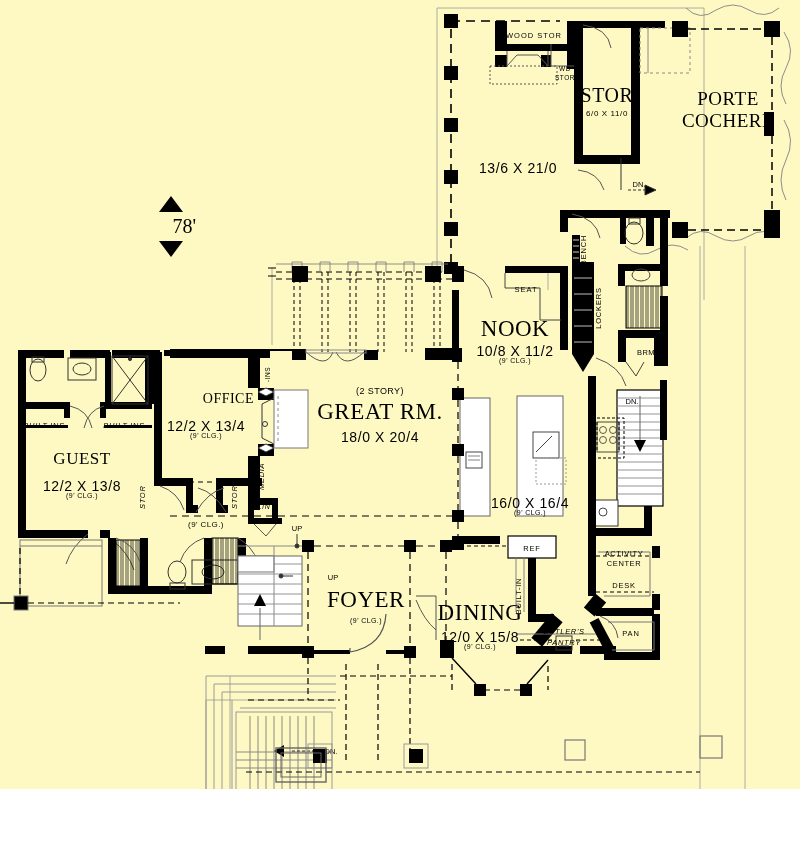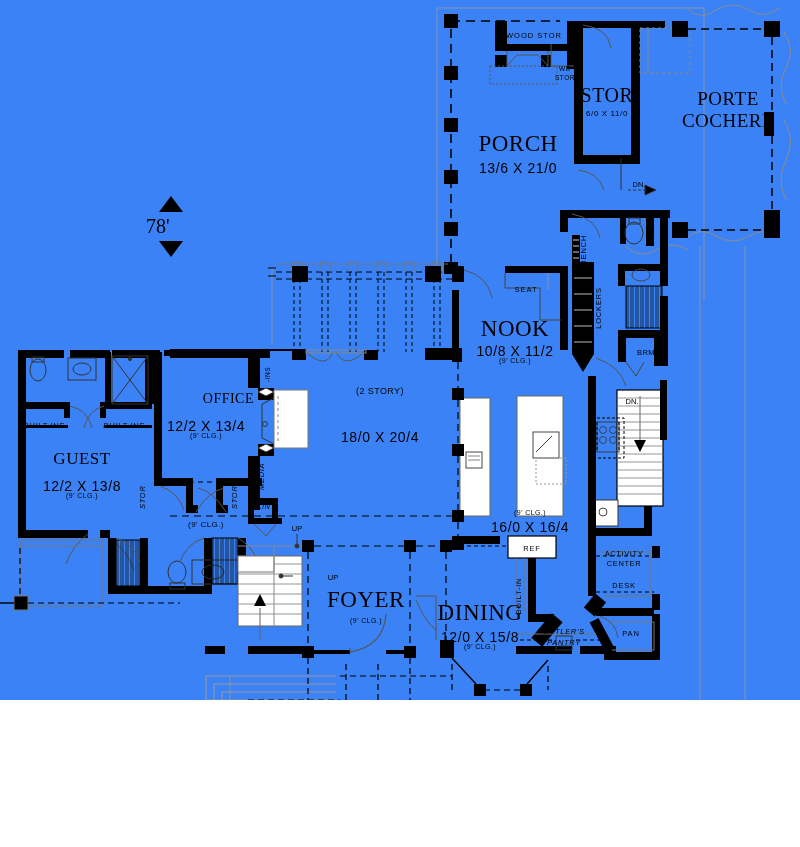--- a/index.html
+++ b/index.html
@@ -1,17 +1,17 @@
 <!DOCTYPE html>
 <html><head>
 <meta charset="utf-8">
 <style>
   html,body{margin:0;padding:0;background:#ffffff;}
   body{width:800px;height:847px;font-family:"Liberation Serif",serif;color:#000;}
-  #plan{position:relative;width:800px;height:700px;overflow:hidden;background:#3b82f6;}
+  #plan{position:relative;width:800px;height:789px;overflow:hidden;background:#fef9c3;}
   svg{position:absolute;left:0;top:0;}
   .lbl{position:absolute;text-align:center;white-space:nowrap;line-height:1;}
   .rm-name{font-family:"Liberation Serif",serif;font-weight:400;letter-spacing:.5px;}
   .rm-dim{font-family:"Liberation Sans",sans-serif;font-size:14px;letter-spacing:.6px;}
   .rm-clg{font-family:Liberation Sans, sans-serif;font-size:7px;letter-spacing:.4px;}
   .tag{font-family:"Liberation Sans",sans-serif;font-size:7.5px;letter-spacing:.7px;font-style:italic;}
   .tag-sm{font-family:"Liberation Sans",sans-serif;font-size:6.5px;letter-spacing:.5px;}
   .vert{writing-mode:vertical-rl;transform:rotate(180deg);}
   .dimtxt{font-family:"Liberation Serif",serif;font-size:20px;font-weight:400;}
 </style>
@@ -518,70 +518,70 @@
     <rect x="400" y="806" width="16" height="28"></rect>
   </g>
 
   <g fill="#000">
     <rect x="18" y="450" width="8" height="12"></rect>
     <rect x="164" y="350" width="10" height="6"></rect>
     <rect x="226" y="350" width="10" height="6"></rect>
   </g>
 </svg>
 
-<div class="lbl rm-name" style="left:458px;top:132px;width:120px;font-size:23px;">PORCH</div>
 <div class="lbl rm-dim" style="left:458px;top:161px;width:120px;">13/6 X 21/0</div>
 
 <div class="lbl rm-name" style="left:567px;top:85px;width:80px;font-size:20px;">STOR</div>
 <div class="lbl rm-dim" style="left:567px;top:110px;width:80px;font-size:8px;">6/0 X 11/0</div>
 
 <div class="lbl rm-name" style="left:660px;top:89px;width:136px;font-size:19px;">PORTE</div>
 <div class="lbl rm-name" style="left:660px;top:111px;width:136px;font-size:19px;">COCHERE</div>
 
 <div class="lbl rm-name" style="left:462px;top:317px;width:106px;font-size:23px;">NOOK</div>
 <div class="lbl rm-dim" style="left:462px;top:344px;width:106px;">10/8 X 11/2</div>
 <div class="lbl rm-clg" style="left:462px;top:357px;width:106px;">(9' CLG.)</div>
 
 <div class="lbl rm-clg" style="left:300px;top:387px;width:160px;font-size:9px;">(2 STORY)</div>
+<div class="lbl rm-name" style="left:300px;top:400px;width:160px;font-size:23px;">GREAT RM.</div>
 <div class="lbl rm-dim" style="left:300px;top:430px;width:160px;">18/0 X 20/4</div>
 
 <div class="lbl rm-name" style="left:158px;top:392px;width:96px;font-size:14px;text-align:right;">OFFICE</div>
 <div class="lbl rm-dim" style="left:158px;top:419px;width:96px;">12/2 X 13/4</div>
 <div class="lbl rm-clg" style="left:158px;top:432px;width:96px;">(9' CLG.)</div>
 
 <div class="lbl rm-name" style="left:26px;top:450px;width:112px;font-size:17px;">GUEST</div>
 <div class="lbl rm-dim" style="left:26px;top:479px;width:112px;">12/2 X 13/8</div>
 <div class="lbl rm-clg" style="left:26px;top:492px;width:112px;">(9' CLG.)</div>
 
 <div class="lbl rm-clg" style="left:148px;top:521px;width:116px;font-size:8px;">(9' CLG.)</div>
 
 <div class="lbl rm-name" style="left:316px;top:588px;width:100px;font-size:23px;">FOYER</div>
 <div class="lbl rm-clg" style="left:316px;top:617px;width:100px;">(9' CLG.)</div>
 
 <div class="lbl rm-name" style="left:426px;top:601px;width:108px;font-size:23px;">DINING</div>
 <div class="lbl rm-dim" style="left:426px;top:630px;width:108px;">12/0 X 15/8</div>
 <div class="lbl rm-clg" style="left:426px;top:643px;width:108px;">(9' CLG.)</div>
 
-<div class="lbl rm-dim" style="left:470px;top:496px;width:120px;margin-top:24px;">16/0 X 16/4</div>
+<div class="lbl rm-dim" style="left:470px;top:496px;width:120px;">16/0 X 16/4</div>
 <div class="lbl rm-clg" style="left:470px;top:509px;width:120px;">(9' CLG.)</div>
 
 <div class="lbl tag" style="left:8px;top:422px;width:72px;">BUILT-INS</div>
 <div class="lbl tag" style="left:88px;top:422px;width:72px;">BUILT-INS</div>
 
 <div class="lbl tag-sm vert" style="left:255px;top:359px;height:30px;width:10px;">BUILT</div>
 <div class="lbl tag-sm vert" style="left:265px;top:362px;height:26px;width:10px;">-INS</div>
 <div class="lbl tag vert" style="left:258px;top:455px;height:42px;width:12px;">MEDIA</div>
 <div class="lbl tag" style="left:250px;top:503px;width:28px;font-size:7px;">LIN</div>
 <div class="lbl tag vert" style="left:139px;top:480px;height:34px;width:12px;">STOR</div>
 <div class="lbl tag vert" style="left:231px;top:480px;height:34px;width:12px;">STOR</div>
 
 <div class="lbl tag" style="left:528px;top:628px;width:72px;">BUTLER'S</div>
 <div class="lbl tag" style="left:528px;top:639px;width:72px;">PANTRY</div>
 
-<div style="position:absolute;left:146px;top:196px;width:50px;text-align:left;">
+<div style="position:absolute;left:146px;top:196px;width:50px;text-align:right;">
   <div style="width:0;height:0;margin:0 auto;border-left:12px solid transparent;border-right:12px solid transparent;border-bottom:16px solid #000;"></div>
   <div class="dimtxt" style="margin:3px 0 3px 0;">78'</div>
   <div style="width:0;height:0;margin:0 auto;border-left:12px solid transparent;border-right:12px solid transparent;border-top:16px solid #000;"></div>
 </div>
 
 <div style="position:absolute;left:420px;top:812px;display:flex;align-items:center;gap:2px;">
   <div style="width:0;height:0;border-top:11px solid transparent;border-bottom:11px solid transparent;border-right:16px solid #000;"></div>
   <div class="dimtxt">80'-6"</div>
   <div style="width:0;height:0;border-top:11px solid transparent;border-bottom:11px solid transparent;border-left:16px solid #000;"></div>
 </div>

